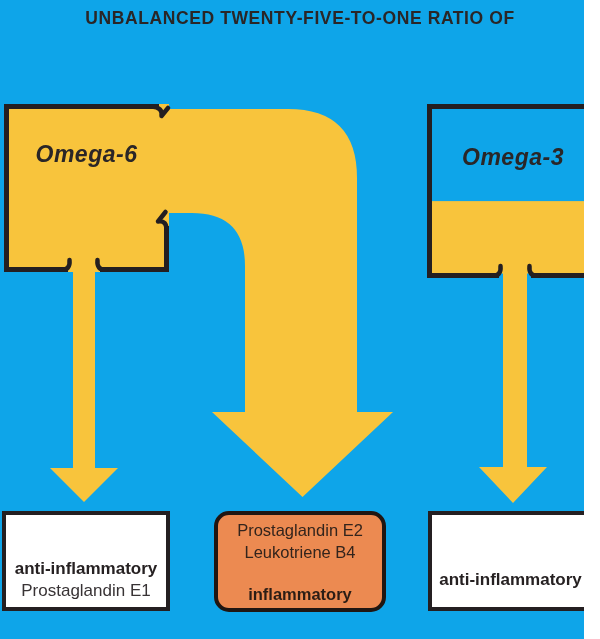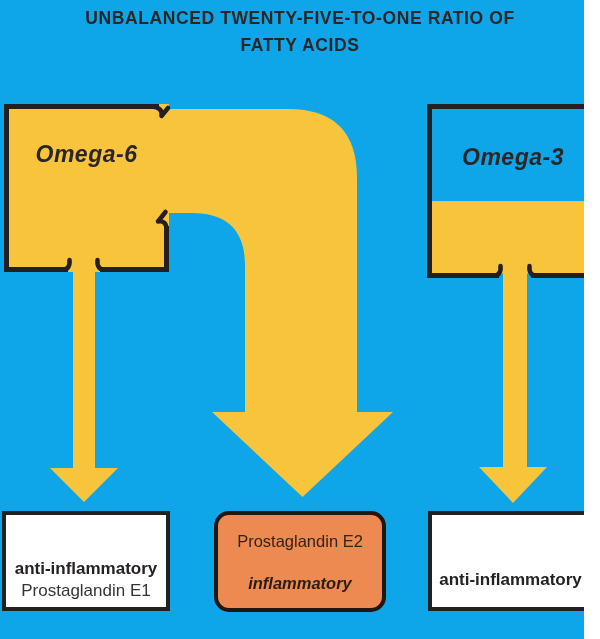--- a/index.html
+++ b/index.html
@@ -64,40 +64,39 @@
   #outcome-right{left:428px;top:511px;width:165px;height:100px;}
   #outcome-mid{
     left:214px;top:511px;width:172px;height:101px;
     background:var(--orange);
     border-color:#201612;
     color:#33241c;
     font-size:16.5px;
     border-radius:15px;
   }
   #outcome-mid .strong{color:#2b1d15;}
-  #outcome-mid .spaced{margin-top:20px;font-style:italic;}
+  #outcome-mid .spaced{margin-top:20px;}
   #outcome-mid::before{
     content:"";
     position:absolute;
     z-index:-1;
     inset:-9px;
     background:var(--glow);
     filter:blur(9px);
     opacity:.72;
     border-radius:10px;
   }
 </style>
 </head>
 <body>
 
 <div class="stage">
 
   <div class="title">
     <div>UNBALANCED TWENTY-FIVE-TO-ONE RATIO OF</div>
-    <div>FATTY ACIDS</div>
   </div>
 
   <svg class="diagram" width="600" height="639" viewBox="0 0 600 639">
 
     <path class="flow-fill" d="M 150 109 L 288 109 Q 357 109 357 178 L 357 412 L 393 412 L 302.5 497
              L 212 412 L 245 412 L 245 266 Q 245 213 192 213 L 150 213 Z"></path>
 
     <rect class="flow-fill" x="4" y="104" width="165" height="168"></rect>
 
     <rect class="flow-fill" x="432" y="201.1" width="162" height="72.4"></rect>
@@ -121,20 +120,21 @@
   <div class="source-label" id="omega6-label">Omega-6</div>
   <div class="source-label" id="omega3-label">Omega-3</div>
 
   <div class="outcome" id="outcome-left">
     <div class="strong">anti-inflammatory</div>
     <div>Prostaglandin E1</div>
   </div>
 
   <div class="outcome" id="outcome-mid">
     <div>Prostaglandin E2</div>
+    <div>Leukotriene B4</div>
     <div class="strong spaced">inflammatory</div>
   </div>
 
   <div class="outcome" id="outcome-right">
     <div class="strong">anti-inflammatory</div>
   </div>
 
 </div>
 
 </body></html>

